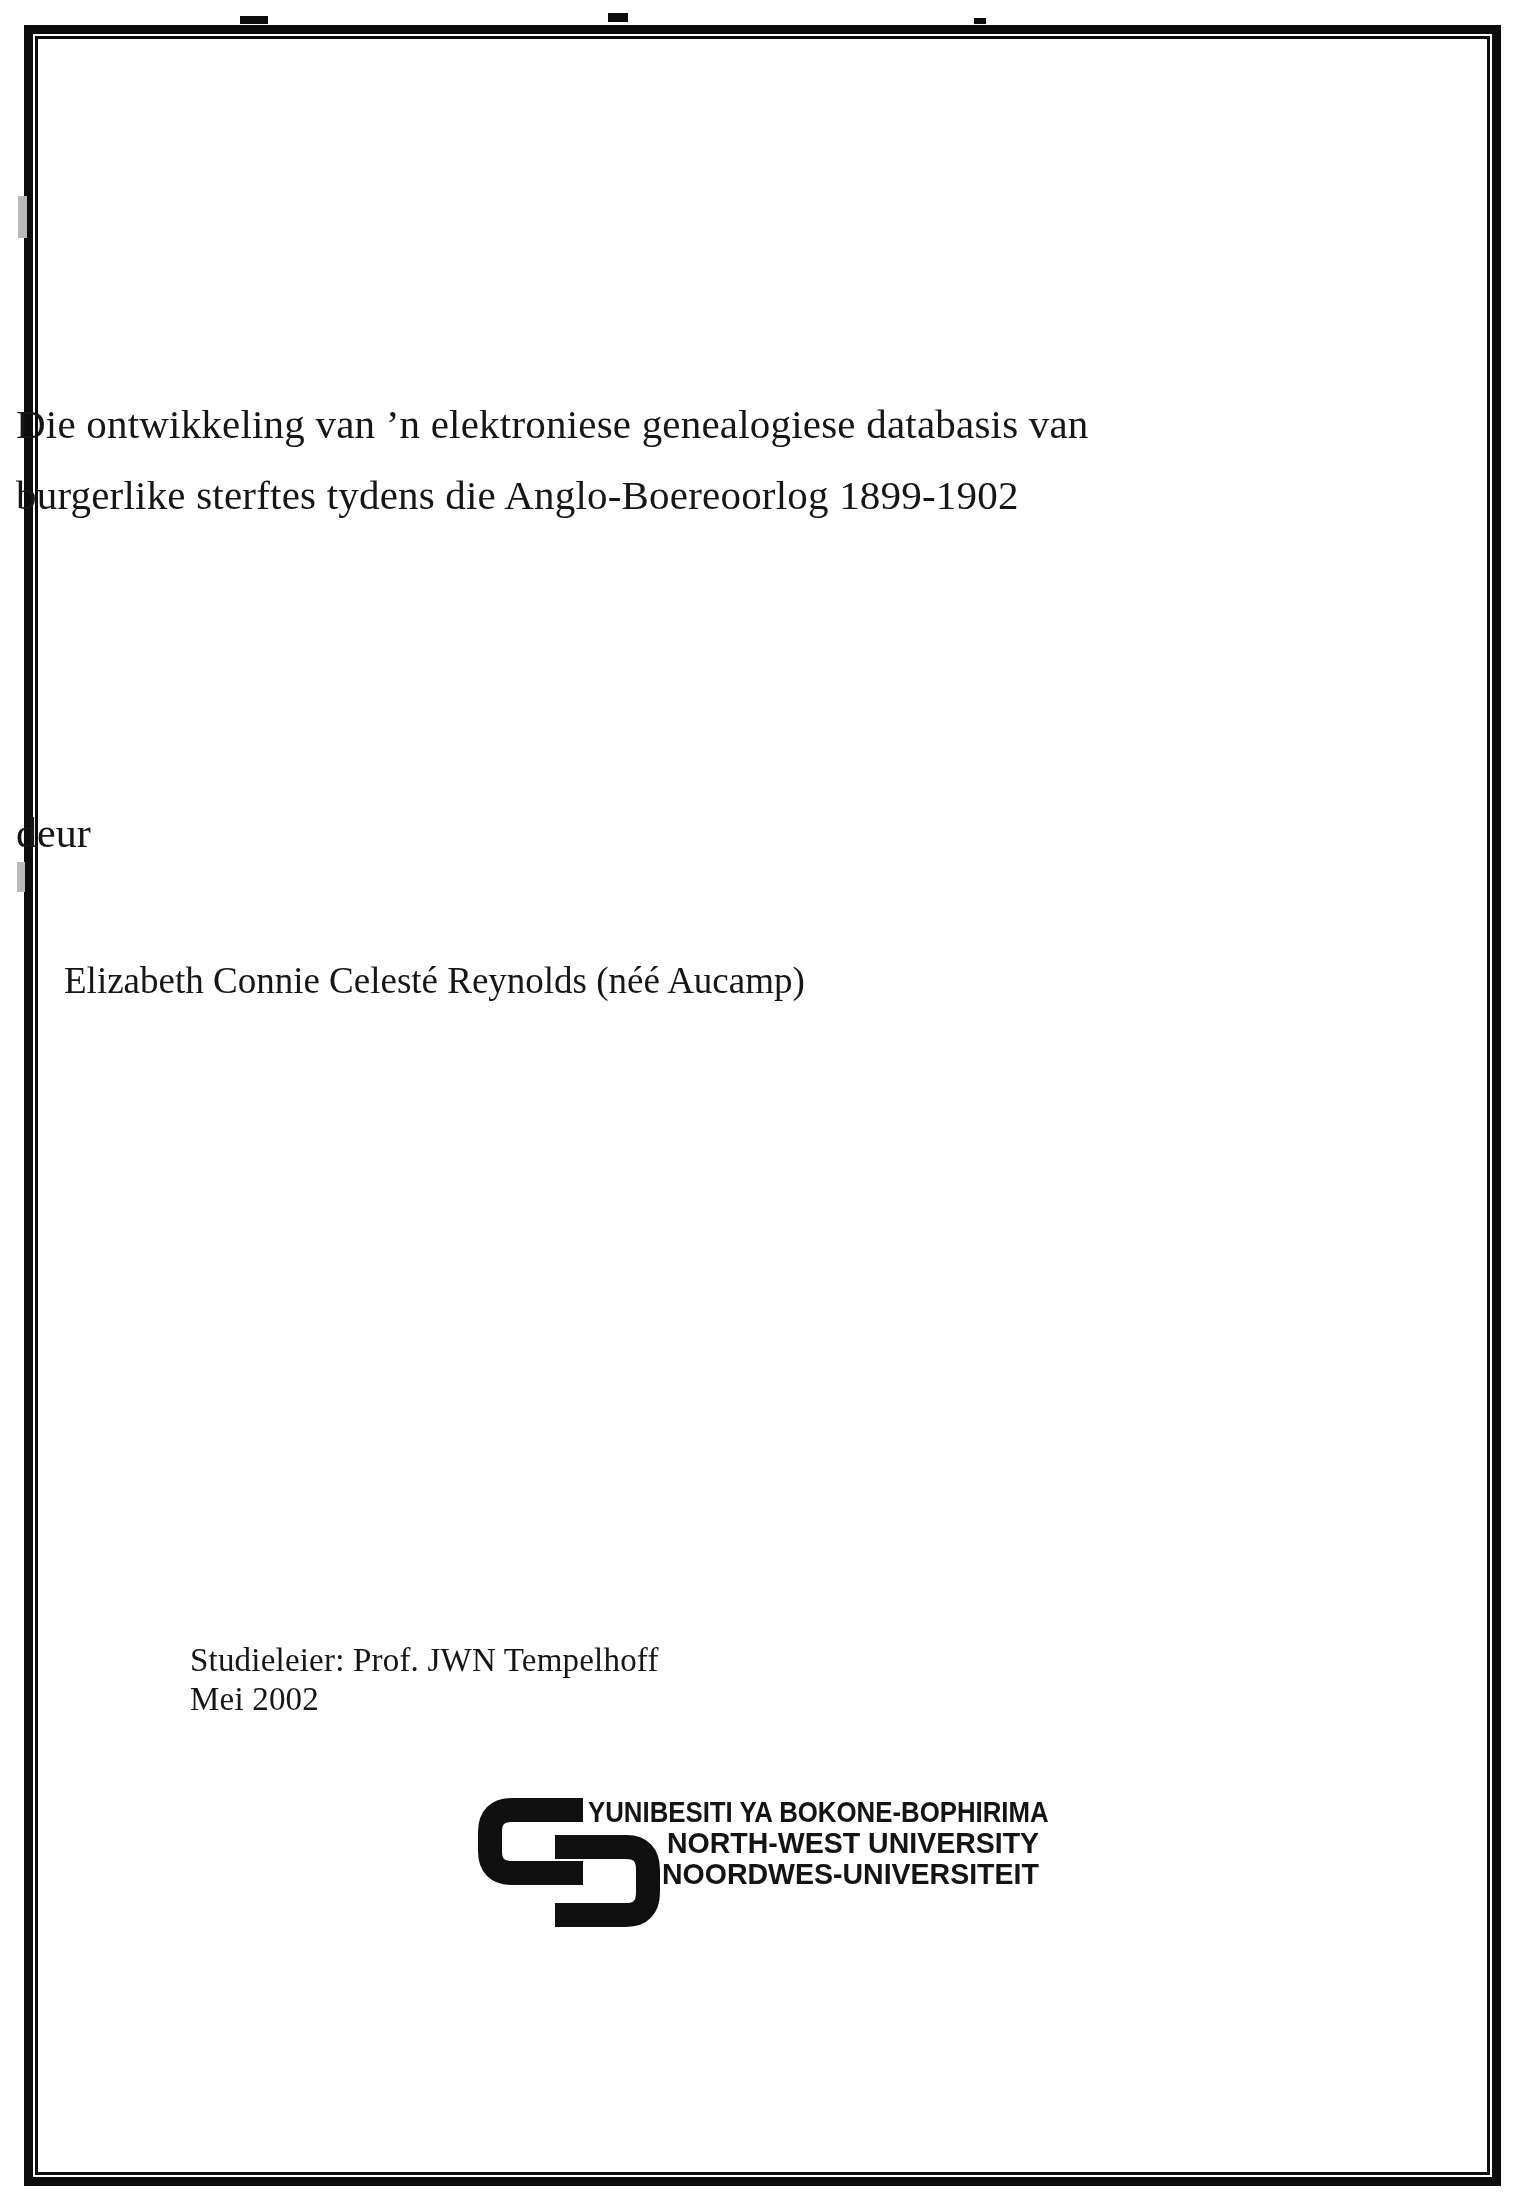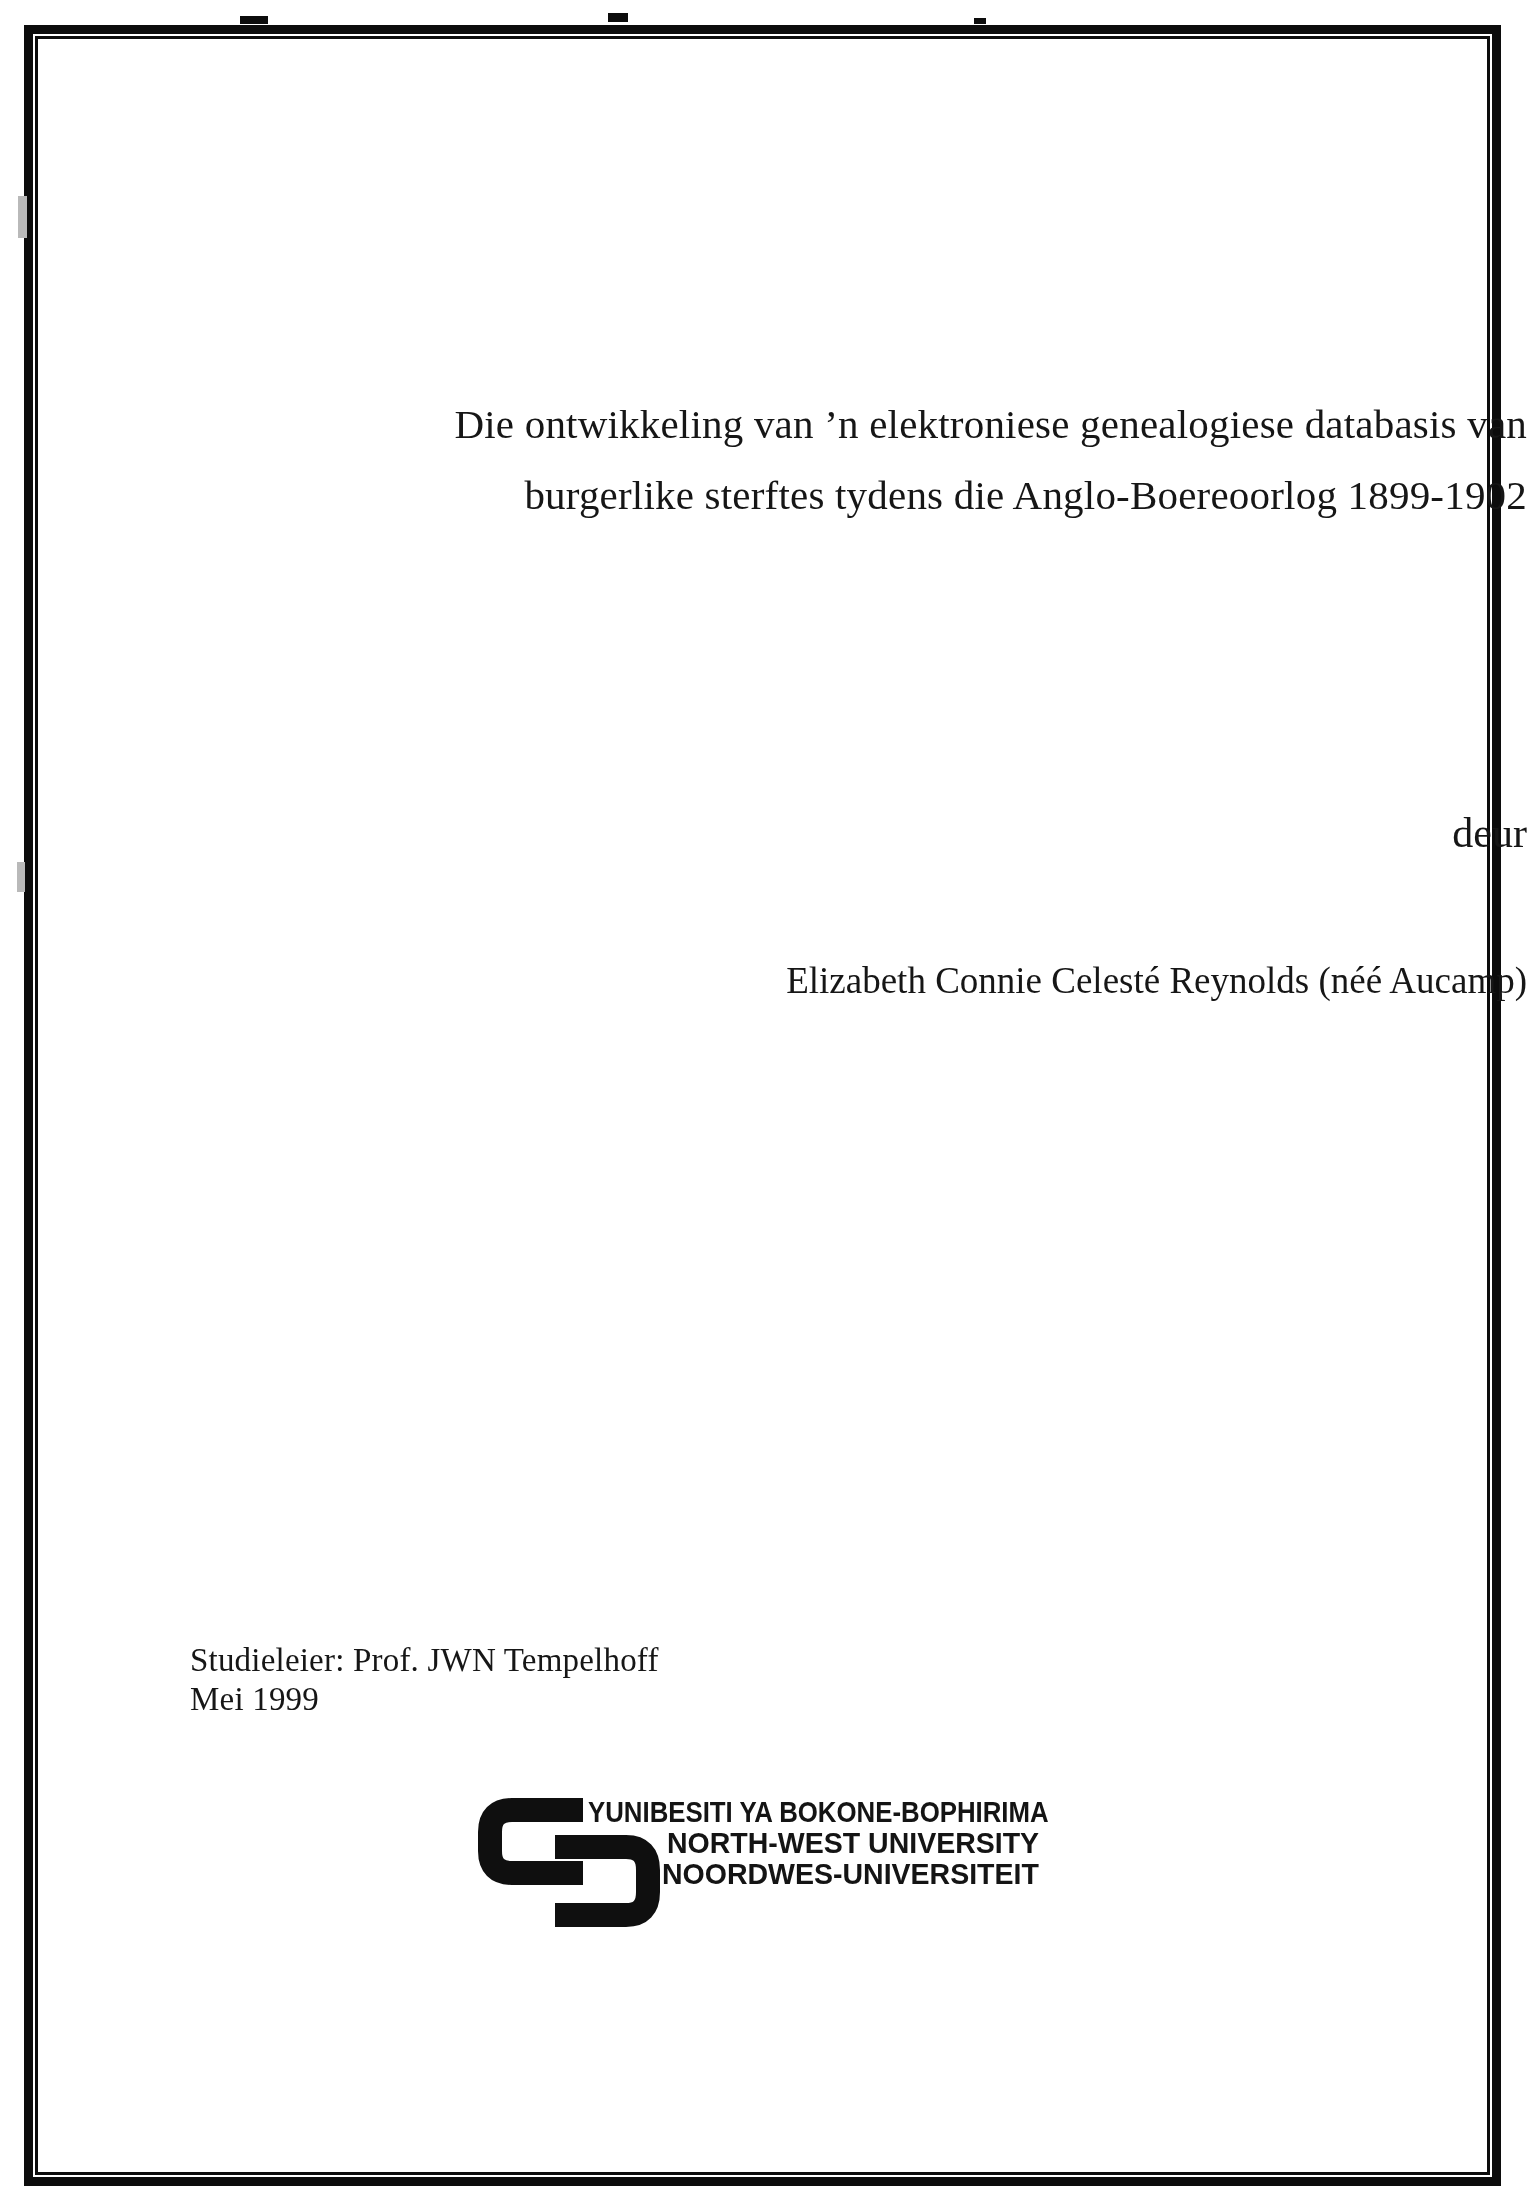--- a/index.html
+++ b/index.html
@@ -26,21 +26,22 @@
     left: 2px; top: 2px; right: 2px; bottom: 2px;
     border: 3px solid #0c0c0c;
   }
   .content {
     position: absolute;
     inset: 0;
   }
   .centered {
     position: absolute;
     left: 0; right: 0;
-    text-align: right;
+    padding-left: 16px;            
+    text-align: left;
   }
   .thesis-title {
     top: 389px;
     font-size: 41px;
     line-height: 71px;
     letter-spacing: 0.2px;
   }
   .byline {
     top: 809px;
     font-size: 42px;
@@ -116,21 +117,21 @@
     <div>burgerlike sterftes tydens die Anglo-Boereoorlog 1899-1902</div>
   </div>
 
   <div class="centered byline">deur</div>
 
   <div class="centered author">Elizabeth Connie Celesté Reynolds (néé Aucamp)</div>
 
 
   <div class="supervisor-block">
     <div>Studieleier: Prof. JWN Tempelhoff</div>
-    <div>Mei 1999</div>
+    <div>Mei 2002</div>
   </div>
 
   <div>
     <svg class="logo-mark" width="184" height="130" viewBox="0 0 184 130" aria-hidden="true">
       <path d="M 105 12 H 34 Q 12 12 12 34 V 53 Q 12 75 34 75 H 105" fill="none" stroke="#0f0f0f" stroke-width="24" stroke-linejoin="round" stroke-linecap="butt"></path>
       <path d="M 77 49 H 148 Q 170 49 170 72 V 94 Q 170 117 148 117 H 77" fill="none" stroke="#0f0f0f" stroke-width="24" stroke-linejoin="round" stroke-linecap="butt"></path>
     </svg>
     <div class="logo-line logo-l1">YUNIBESITI YA BOKONE-BOPHIRIMA</div>
     <div class="logo-line logo-l2">NORTH-WEST UNIVERSITY</div>
     <div class="logo-line logo-l3">NOORDWES-UNIVERSITEIT</div>

